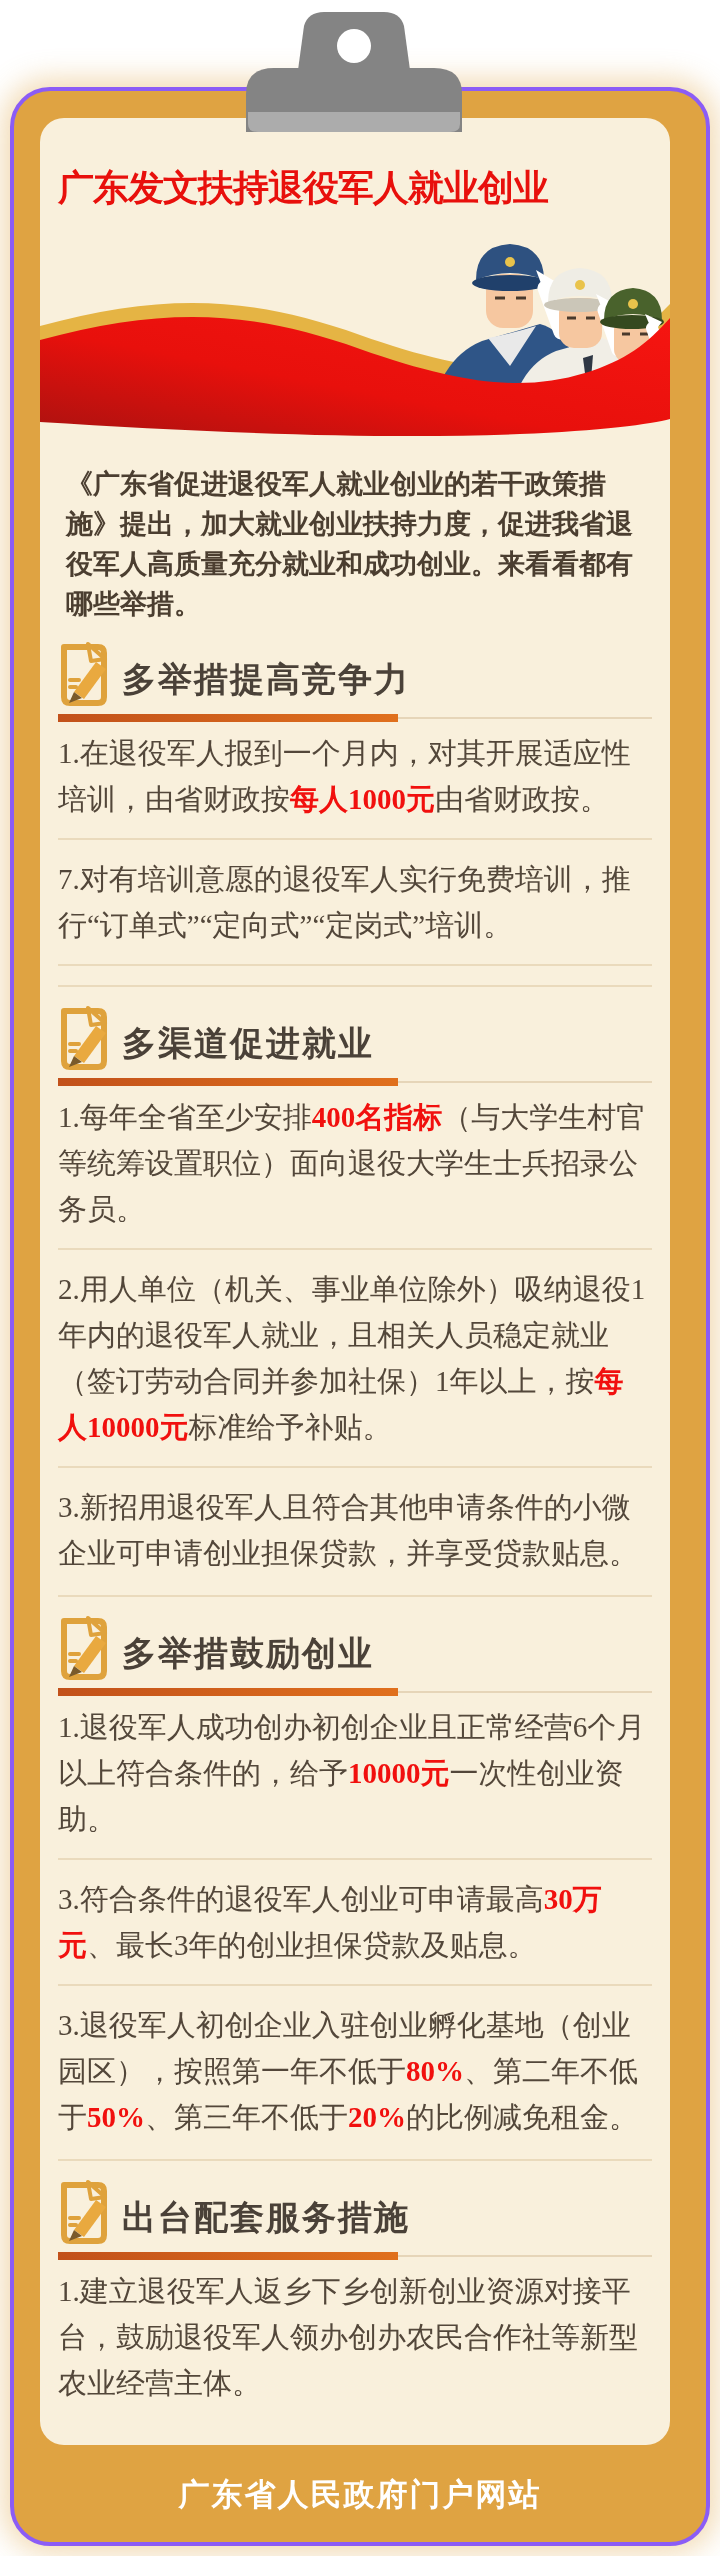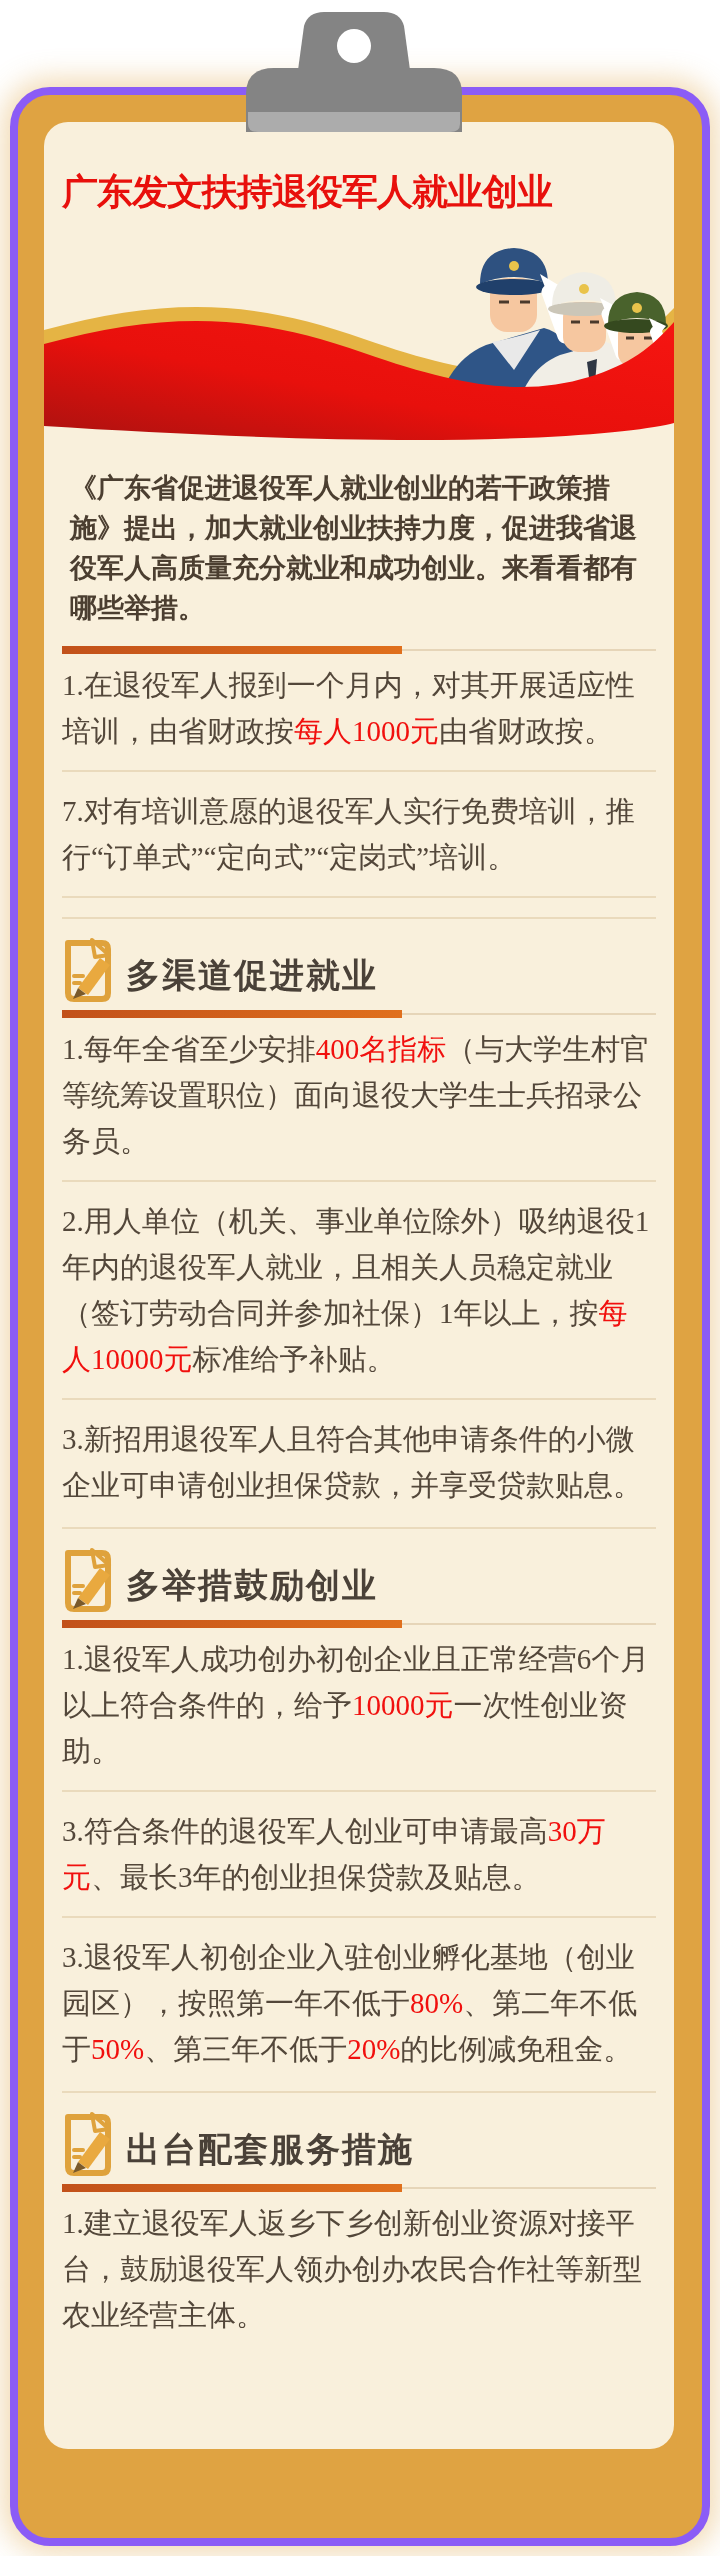--- a/index.html
+++ b/index.html
@@ -1,20 +1,20 @@
 <!DOCTYPE html>
 <html><head>
 <meta charset="utf-8">
 <style>
   html,body{margin:0;padding:0;background:#ffffff;}
   .stage{position:relative;width:720px;height:2556px;overflow:hidden;background:#fff;
          font-family:"Liberation Sans","DejaVu Sans",sans-serif;}
   
   .board{position:absolute;left:10px;top:87px;width:700px;height:2459px;box-sizing:border-box;
-         background:#DFA342;border:8px solid #8b5cf6;border-radius:40px;
+         background:#DFA342;border:4px solid #8b5cf6;border-radius:40px;
          box-shadow:0 0 28px 8px rgba(226,176,90,.45);}
   .paper{position:absolute;left:26px;top:27px;width:630px;height:2327px;box-sizing:border-box;
          background:#F9F0DC;border-radius:24px;overflow:hidden;padding:0 18px;}
   .clip{position:absolute;left:238px;top:8px;z-index:5;}
   .footer-label{position:absolute;left:0;right:0;bottom:26px;text-align:center;
          color:#FFFFFF;font-size:31px;font-weight:800;letter-spacing:2px;}
   
   .title{margin:50px 0 0 0;font-size:36px;line-height:40px;font-weight:800;letter-spacing:-1px;
          color:#E8100C;white-space:nowrap;}
   .hero{position:relative;height:230px;margin:0 -18px;}
@@ -28,21 +28,21 @@
   .head-row{display:flex;align-items:flex-end;height:66px;}
   .head-row svg{flex:0 0 auto;}
   .head-label{margin-left:12px;font-size:34px;font-weight:800;color:#4A4138;letter-spacing:2px;
          line-height:58px;}
   .rule{position:relative;height:8px;margin-top:6px;margin-bottom:8px;}
   .rule .thin{position:absolute;left:0;right:0;top:3px;height:2px;background:#E6D5B8;}
   .rule .thick{position:absolute;left:0;top:0;width:340px;height:8px;
          background:linear-gradient(90deg,#C2511A,#E0701D);}
   .item{margin:0;font-size:29px;line-height:46px;color:#53473A;
          font-family:"Liberation Serif","DejaVu Serif",serif;}
-  .item .hl{color:#F1100E;}
+  .item .hl{color:#F1100E;font-weight:bold;}
   .sep{height:2px;background:#EADABC;margin:16px 0;}
   .section-sep{height:2px;background:#EADABC;margin:19px 0;}
 </style>
 </head>
 <body>
 
 <div class="stage">
 
   <div class="board">
     <div class="paper">
@@ -109,20 +109,30 @@
 
           <path d="M0,214 C160,224 340,232 480,226 C560,223 612,216 630,211 L630,230 L0,230 Z" fill="#F9F0DC"></path>
         </svg>
       </div>
 
       <p class="intro">《广东省促进退役军人就业创业的若干政策措施》提出，加大就业创业扶持力度，促进我省退役军人高质量充分就业和成功创业。来看看都有哪些举措。</p>
 
       <div class="sections">
   <div class="section">
     <div class="section-head">
+      <div class="head-row">
+        <svg width="52" height="66" viewBox="0 0 52 66">
+          <path d="M6 5 H40 Q46 5 46 11 V55 Q46 61 40 61 H12 Q6 61 6 55 Z" fill="none" stroke="#DFA23C" stroke-width="6" stroke-linejoin="round"></path>
+          <path d="M30 2 L47 17 L33 19 Z" fill="#F9F0DC" stroke="#DFA23C" stroke-width="4" stroke-linejoin="round"></path>
+          <path d="M16 50 L38 20 L48 27 L26 57 Z" fill="#E9A93F"></path>
+          <path d="M16 50 L11 61 L24 56 Z" fill="#7A5A2B"></path>
+          <path d="M12 38 h9 M12 45 h6" stroke="#DFA23C" stroke-width="4" stroke-linecap="round"></path>
+        </svg>
+        <span class="head-label">多举措提高竞争力</span>
+      </div>
       <div class="rule">
         <i class="thin"></i>
                 <i class="thick"></i>
       </div>
     </div>
     <div>
               <p class="item"><span>1.在退役军人报到一个月内，对其开展适应性培训，由省财政按</span><span class="hl">每人1000元</span><span>由省财政按。</span></p>
               <div class="sep"></div>
               <p class="item"><span>7.对有培训意愿的退役军人实行免费培训，推行“订单式”“定向式”“定岗式”培训。</span></p>
               <div class="sep"></div>
@@ -198,20 +208,21 @@
                 <i class="thick"></i>
       </div>
     </div>
     <div>
               <p class="item"><span>1.建立退役军人返乡下乡创新创业资源对接平台，鼓励退役军人领办创办农民合作社等新型农业经营主体。</span></p>
             </div>
   </div>
 </div>
 
     </div>
+    <div class="footer-label">广东省人民政府门户网站</div>
   </div>
 
   <svg class="clip" width="232" height="134" viewBox="0 0 232 134">
     <path d="M60,62 L66,18 Q70,4 86,4 L146,4 Q162,4 166,18 L172,62 Z" fill="#848484"></path>
     <circle cx="116" cy="38" r="17" fill="#FFFFFF"></circle>
     <path d="M8,124 L8,86 Q8,60 36,60 L196,60 Q224,60 224,86 L224,124 Z" fill="#848484"></path>
     <path d="M10,104 L222,104 L222,116 Q222,124 212,124 L20,124 Q10,124 10,116 Z" fill="#ACACAC"></path>
   </svg>
 
 </div>

